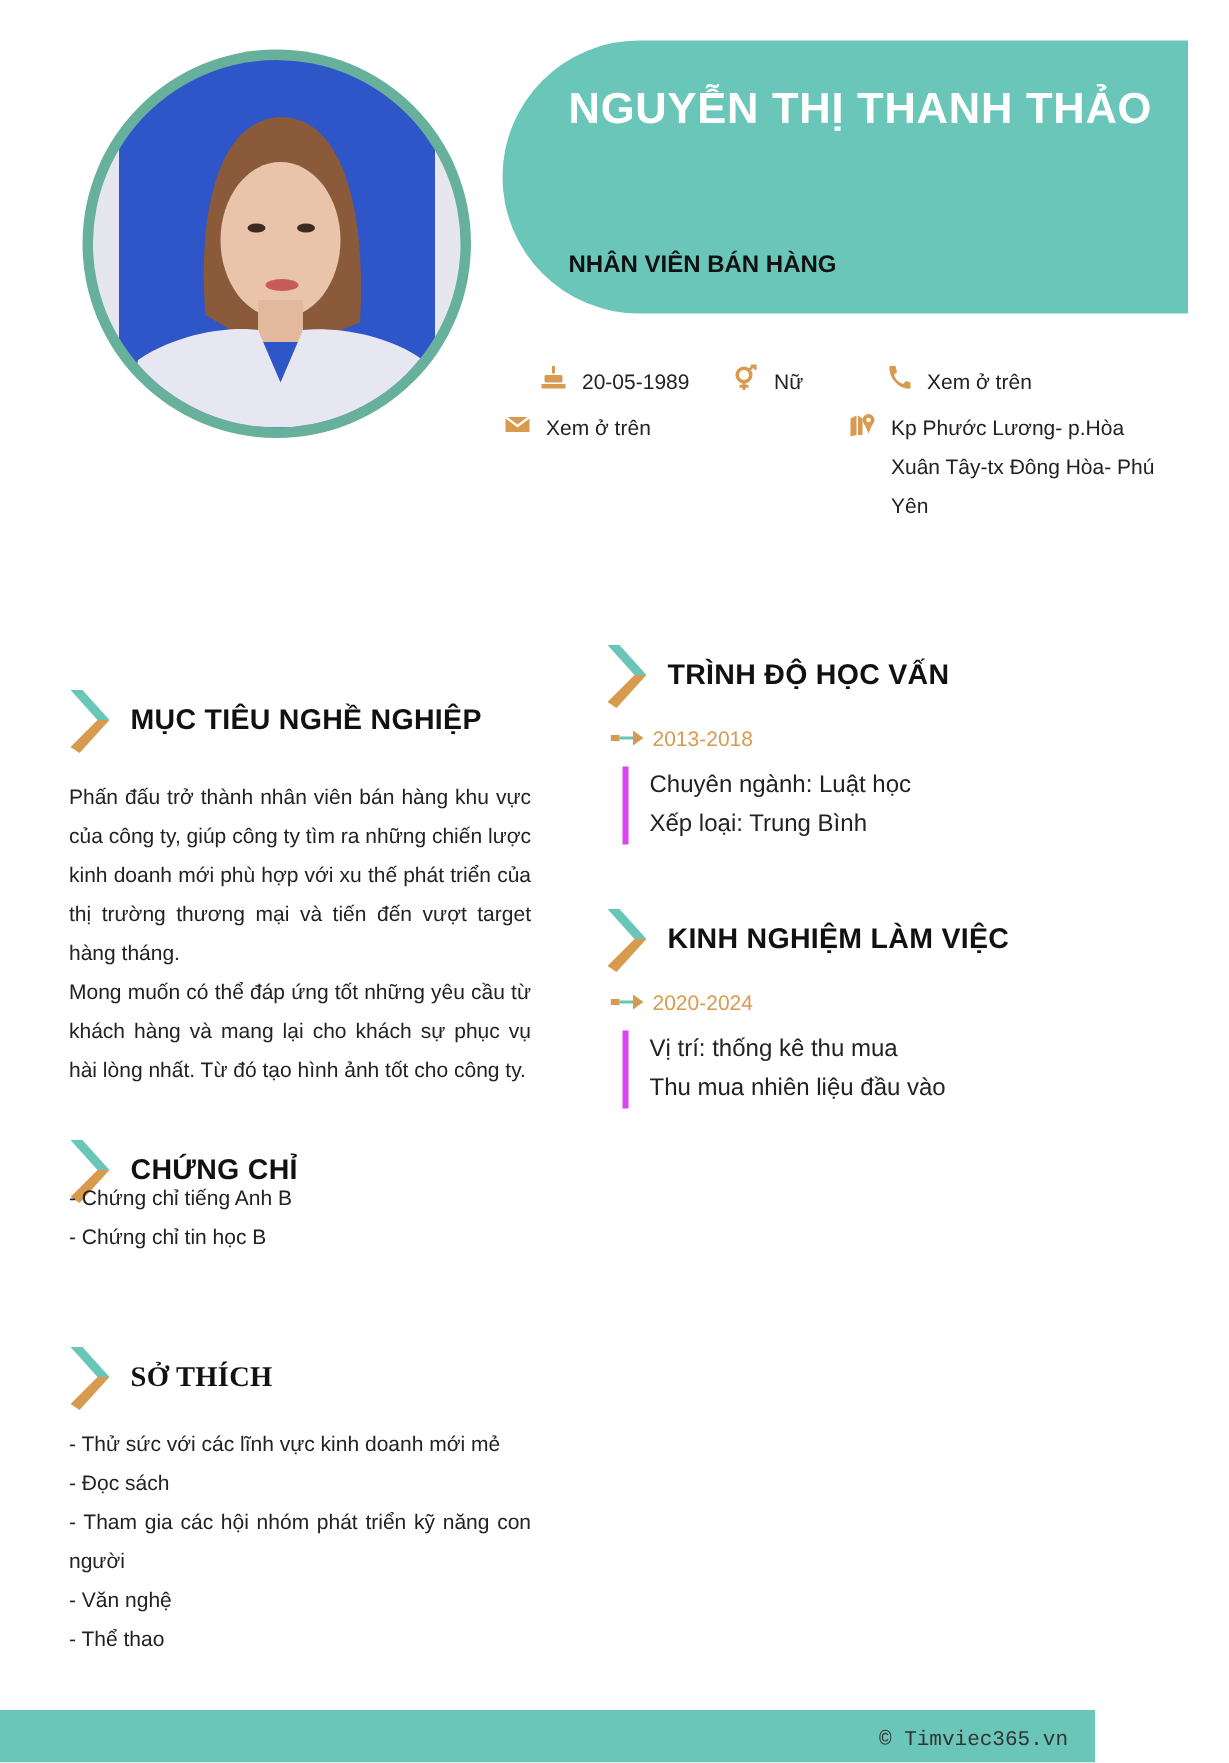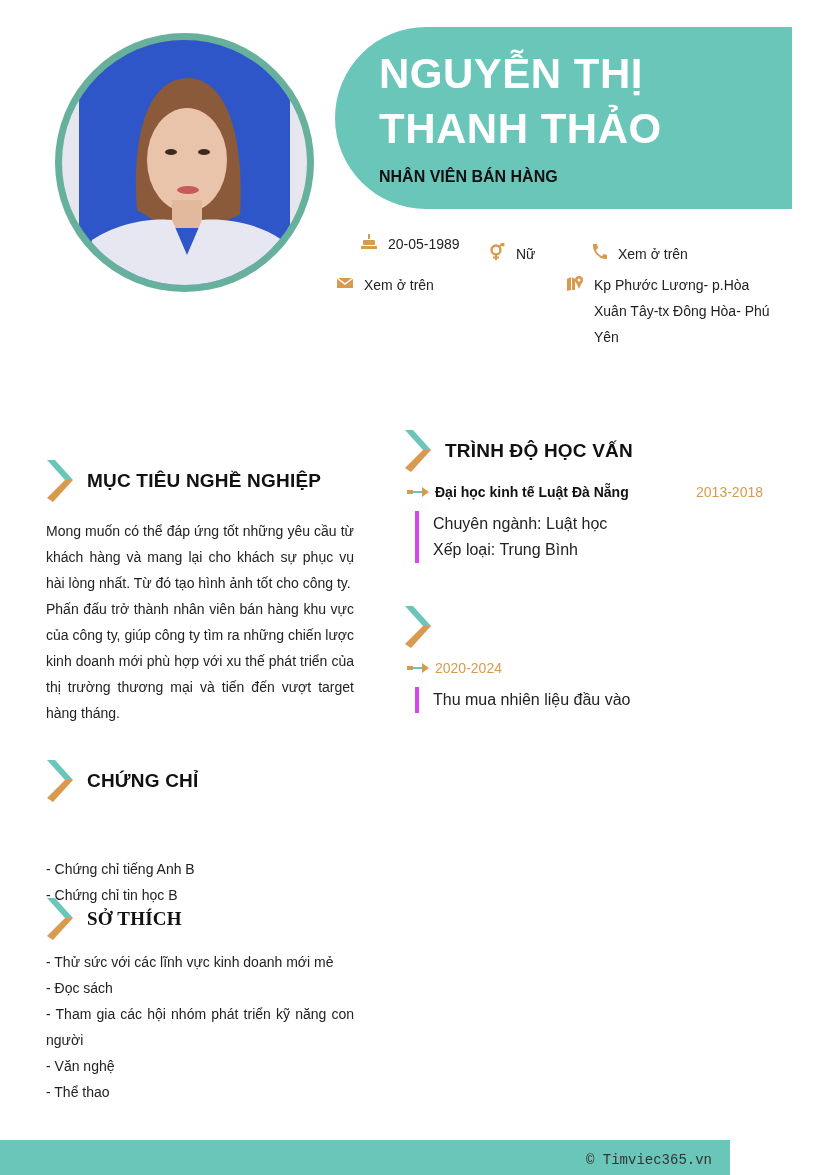--- a/index.html
+++ b/index.html
@@ -17,31 +17,31 @@
   }
   .avatar svg { position: absolute; left: 0; top: 0; width: 100%; height: 100%; }
 
   
   .banner {
     position: absolute; left: 335px; top: 27px; width: 457px; height: 182px;
     background: #6bc6ba; border-radius: 91px 0 0 91px;
   }
   .name {
     position: absolute; left: 379px; top: 46px; width: 400px;
-    color: #ffffff; font-weight: bold; font-size: 42px; line-height: 55px; letter-spacing: 0.5px;
+    color: #ffffff; font-weight: bold; font-size: 29px; line-height: 55px; letter-spacing: 0.5px;
   }
   .job-title {
     position: absolute; left: 379px; top: 168px; font-weight: bold; font-size: 16px; color: #111;
   }
 
   
   .info { position: absolute; font-size: 14px; color: #222; line-height: 26px; display: flex; align-items: flex-start; }
   .info .ic { width: 20px; height: 20px; margin-right: 8px; margin-top: 2px; flex: none; }
   .info svg { width: 18px; height: 18px; }
-  .info-dob { left: 360px; top: 231px; }
+  .info-dob { left: 360px; top: 241px; }
   .info-gender { left: 488px; top: 241px; }
   .info-phone { left: 590px; top: 241px; }
   .info-email { left: 336px; top: 272px; }
   .info-address { left: 566px; top: 272px; width: 210px; }
 
   
   .section-head { position: absolute; display: flex; align-items: center; }
   .chev { width: 26px; height: 42px; margin-right: 14px; flex: none; }
   .section-title { font-weight: bold; font-size: 19px; color: #111; letter-spacing: 0.2px; }
 
@@ -144,32 +144,32 @@
 </div>
 
 <div class="section-head" style="left:47px; top:460px;">
   <svg class="chev" viewBox="0 0 26 42">
     <polygon points="0,0 8,0 26,20 18,20" fill="#6bc6ba"></polygon>
     <polygon points="18,20 26,20 6,42 0,38" fill="#d89a4e"></polygon>
   </svg>
   <span class="section-title">MỤC TIÊU NGHỀ NGHIỆP</span>
 </div>
 <div class="para" style="left:46px; top:518px; width:308px;">
+  <div>Phấn đấu trở thành nhân viên bán hàng khu vực của công ty, giúp công ty tìm ra những chiến lược kinh doanh mới phù hợp với xu thế phát triển của thị trường thương mại và tiến đến vượt target hàng tháng.</div>
   <div>Mong muốn có thể đáp ứng tốt những yêu cầu từ khách hàng và mang lại cho khách sự phục vụ hài lòng nhất. Từ đó tạo hình ảnh tốt cho công ty.</div>
-  <div>Phấn đấu trở thành nhân viên bán hàng khu vực của công ty, giúp công ty tìm ra những chiến lược kinh doanh mới phù hợp với xu thế phát triển của thị trường thương mại và tiến đến vượt target hàng tháng.</div>
 </div>
 
 <div class="section-head" style="left:47px; top:760px;">
   <svg class="chev" viewBox="0 0 26 42">
     <polygon points="0,0 8,0 26,20 18,20" fill="#6bc6ba"></polygon>
     <polygon points="18,20 26,20 6,42 0,38" fill="#d89a4e"></polygon>
   </svg>
   <span class="section-title">CHỨNG CHỈ</span>
 </div>
-<div class="list" style="left:46px; top:856px; width:308px;">
+<div class="list" style="left:46px; top:785px; width:308px;">
   <div>- Chứng chỉ tiếng Anh B</div>
   <div>- Chứng chỉ tin học B</div>
 </div>
 
 <div class="section-head" style="left:47px; top:898px;font-family:Liberation Serif, serif;">
   <svg class="chev" viewBox="0 0 26 42">
     <polygon points="0,0 8,0 26,20 18,20" fill="#6bc6ba"></polygon>
     <polygon points="18,20 26,20 6,42 0,38" fill="#d89a4e"></polygon>
   </svg>
   <span class="section-title">SỞ THÍCH</span>
@@ -188,41 +188,42 @@
     <polygon points="18,20 26,20 6,42 0,38" fill="#d89a4e"></polygon>
   </svg>
   <span class="section-title">TRÌNH ĐỘ HỌC VẤN</span>
 </div>
 <div class="entry-head" style="left:407px; top:484px;">
   <svg class="arrow" viewBox="0 0 22 10">
     <rect x="0" y="3" width="6" height="4" fill="#d89a4e"></rect>
     <rect x="6" y="4" width="9" height="2" fill="#6bc6ba"></rect>
     <polygon points="15,0 22,5 15,10" fill="#d89a4e"></polygon>
   </svg>
-  <span class="entry-title">Đại học kinh tế Luật Đà Nẵng</span>
   <span class="entry-date">2013-2018</span>
 </div>
 <div class="entry-body" style="left:415px; top:511px;">
   <div>Chuyên ngành: Luật học</div>
   <div>Xếp loại: Trung Bình</div>
 </div>
 
 <div class="section-head" style="left:405px; top:606px;">
   <svg class="chev" viewBox="0 0 26 42">
     <polygon points="0,0 8,0 26,20 18,20" fill="#6bc6ba"></polygon>
     <polygon points="18,20 26,20 6,42 0,38" fill="#d89a4e"></polygon>
   </svg>
+  <span class="section-title">KINH NGHIỆM LÀM VIỆC</span>
 </div>
 <div class="entry-head" style="left:407px; top:660px;">
   <svg class="arrow" viewBox="0 0 22 10">
     <rect x="0" y="3" width="6" height="4" fill="#d89a4e"></rect>
     <rect x="6" y="4" width="9" height="2" fill="#6bc6ba"></rect>
     <polygon points="15,0 22,5 15,10" fill="#d89a4e"></polygon>
   </svg>
   <span class="entry-date">2020-2024</span>
 </div>
 <div class="entry-body" style="left:415px; top:687px;">
+  <div>Vị trí: thống kê thu mua</div>
   <div>Thu mua nhiên liệu đầu vào</div>
 </div>
 
 <div class="footer">
   <span class="footer-text">© Timviec365.vn</span>
 </div>
 
 </body></html>

